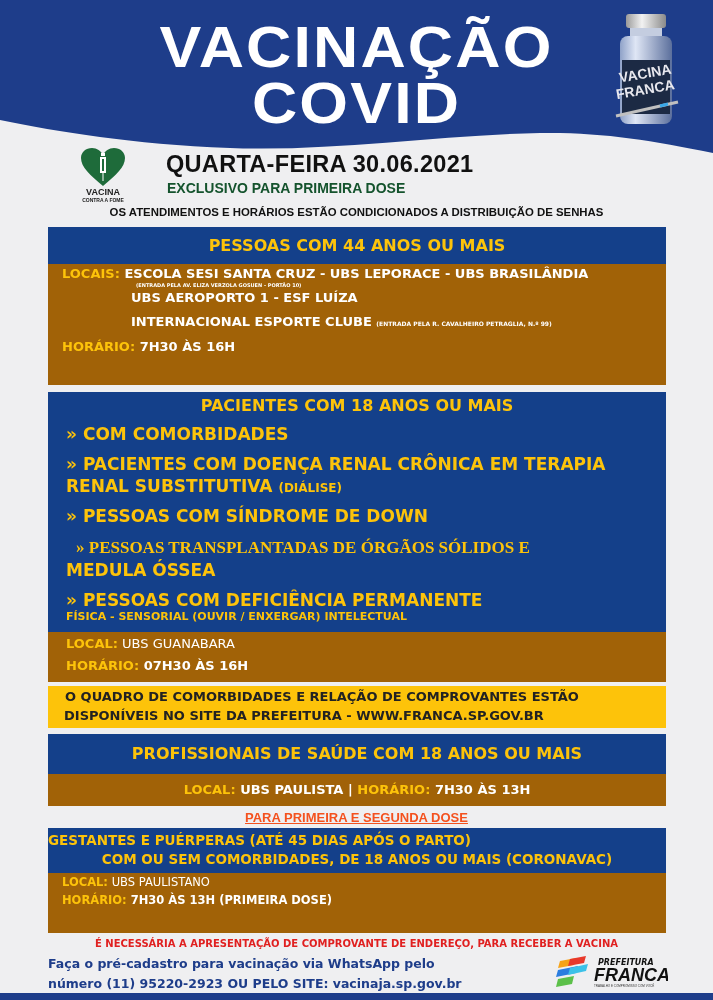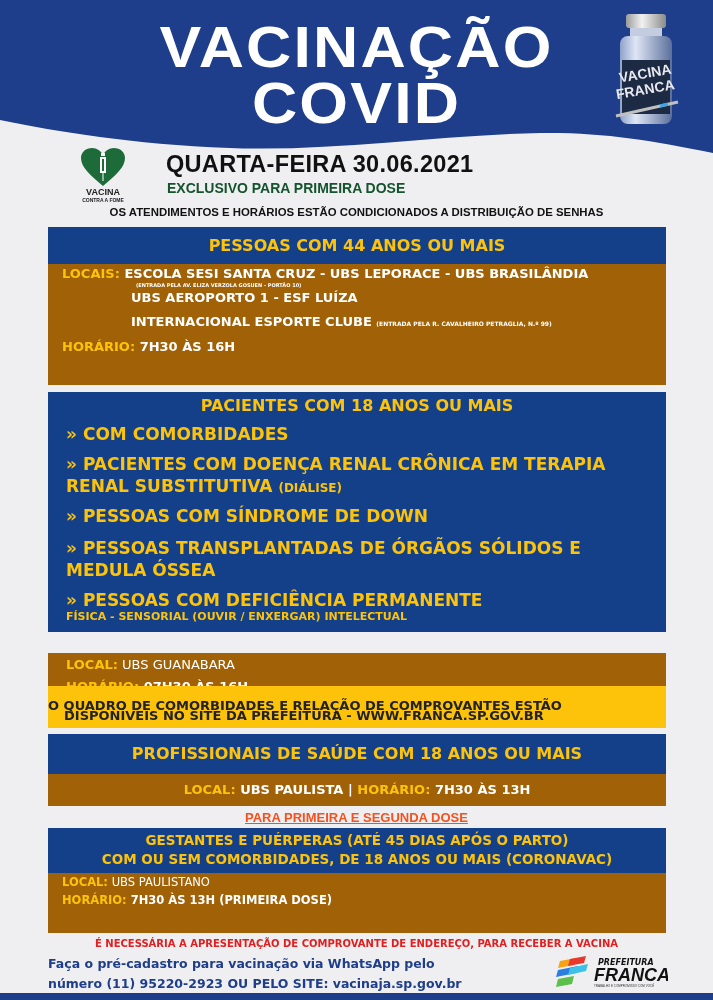--- a/index.html
+++ b/index.html
@@ -49,21 +49,21 @@
   .center { text-align: center; }
   .b { font-weight: bold; }
   .line { position: absolute; white-space: nowrap; font-weight: bold; }
 
   .s1-head { top: 227px; height: 37px; font-size: 16px; line-height: 37px; }
   .s1-body { top: 264px; height: 121px; font-size: 13px; }
   .tiny { font-size: 5px; font-weight: bold; }
   .small { font-size: 6px; font-weight: bold; }
 
   .s2-head { top: 392px; height: 240px; }
-  .s2-body { top: 632px; height: 50px; font-size: 13px; margin-top: 21px; }
+  .s2-body { top: 632px; height: 50px; font-size: 13px; }
   .yellow-note { top: 686px; height: 42px; color: #222; font-size: 13px; }
   .s3-head { top: 734px; height: 40px; font-size: 16px; line-height: 40px; }
   .s3-body { top: 774px; height: 32px; font-size: 13px; line-height: 32px; }
 
   .dose-label { position: absolute; left: 0; width: 713px; top: 810px; text-align: center; font-family: "Liberation Sans", sans-serif; font-weight: bold; font-size: 13px; color: #f4511e; text-decoration: underline; }
   .s4-head { top: 828px; height: 45px; font-size: 13.5px; }
   .s4-body { top: 873px; height: 60px; font-size: 11.5px; }
 
   .footer-red { position: absolute; left: 0; width: 713px; top: 938px; text-align: center; font-weight: bold; font-size: 10px; color: #e02020; white-space: nowrap; }
   .footer-info { position: absolute; left: 48px; top: 954px; font-weight: bold; font-size: 12.5px; color: #1e3d8a; line-height: 20px; white-space: nowrap; }
@@ -139,53 +139,53 @@
 
 <div class="box dark s2-head ytxt">
   <div class="line" style="left:0; width:618px; text-align:center; top:4px; font-size:16px;">PACIENTES COM 18 ANOS OU MAIS</div>
   <div class="line" style="left:18px; top:32px; font-size:17px;">» COM COMORBIDADES</div>
   <div class="line" style="left:18px; top:84px; font-size:17px;">
     <span>RENAL SUBSTITUTIVA</span>
     <span style="font-size:12px;">(DIÁLISE)</span>
   </div>
   <div class="line" style="left:18px; top:62px; font-size:17px;">» PACIENTES COM DOENÇA RENAL CRÔNICA EM TERAPIA</div>
   <div class="line" style="left:18px; top:114px; font-size:17px;">» PESSOAS COM SÍNDROME DE DOWN</div>
-  <div class="line" style="left:18px; top:146px; font-size:17px;">» PESSOAS TRANSPLANTADAS DE ÓRGÃOS SÓLIDOS E</div>
+  <div class="line" style="left:28px; top:146px; font-size:17px;font-family:Liberation Serif, serif;">» PESSOAS TRANSPLANTADAS DE ÓRGÃOS SÓLIDOS E</div>
   <div class="line" style="left:18px; top:168px; font-size:17px;">MEDULA ÓSSEA</div>
   <div class="line" style="left:18px; top:198px; font-size:17px;">» PESSOAS COM DEFICIÊNCIA PERMANENTE</div>
   <div class="line" style="left:18px; top:218px; font-size:11px;">FÍSICA - SENSORIAL (OUVIR / ENXERGAR) INTELECTUAL</div>
 </div>
 <div class="box light s2-body">
   <div class="line" style="left:18px; top:4px; font-weight:normal;">
     <span class="ytxt b">LOCAL:</span>
     <span>UBS GUANABARA</span>
   </div>
   <div class="line" style="left:18px; top:26px;">
     <span class="ytxt">HORÁRIO:</span>
     <span>07H30 ÀS 16H</span>
   </div>
 </div>
 
 <div class="box yellow yellow-note">
-  <div class="line" style="left:0; top:3px;margin-top:9px;">O QUADRO DE COMORBIDADES E RELAÇÃO DE COMPROVANTES ESTÃO</div>
+  <div class="line" style="left:17px; top:3px;">O QUADRO DE COMORBIDADES E RELAÇÃO DE COMPROVANTES ESTÃO</div>
   <div class="line" style="left:16px; top:22px;">DISPONÍVEIS NO SITE DA PREFEITURA - WWW.FRANCA.SP.GOV.BR</div>
 </div>
 
 <div class="box dark s3-head center ytxt b">PROFISSIONAIS DE SAÚDE COM 18 ANOS OU MAIS</div>
 <div class="box light s3-body center b">
   <span class="ytxt">LOCAL:</span>
   <span>UBS PAULISTA |</span>
   <span class="ytxt">HORÁRIO:</span>
   <span>7H30 ÀS 13H</span>
 </div>
 
 <div class="dose-label">PARA PRIMEIRA E SEGUNDA DOSE</div>
 
 <div class="box dark s4-head ytxt">
-  <div class="line" style="left:0; width:618px; text-align:center; top:4px;">GESTANTES E PUÉRPERAS (ATÉ 45 DIAS APÓS O PARTO)</div>
+  <div class="line" style="left:0; width:618px; text-align:left; top:4px;">GESTANTES E PUÉRPERAS (ATÉ 45 DIAS APÓS O PARTO)</div>
   <div class="line" style="left:0; width:618px; text-align:center; top:23px;">COM OU SEM COMORBIDADES, DE 18 ANOS OU MAIS (CORONAVAC)</div>
 </div>
 <div class="box light s4-body">
   <div class="line" style="left:14px; top:2px; font-weight:normal;">
     <span class="ytxt b">LOCAL:</span>
     <span>UBS PAULISTANO</span>
   </div>
   <div class="line" style="left:14px; top:20px;">
     <span class="ytxt">HORÁRIO:</span>
     <span>7H30 ÀS 13H (PRIMEIRA DOSE)</span>

